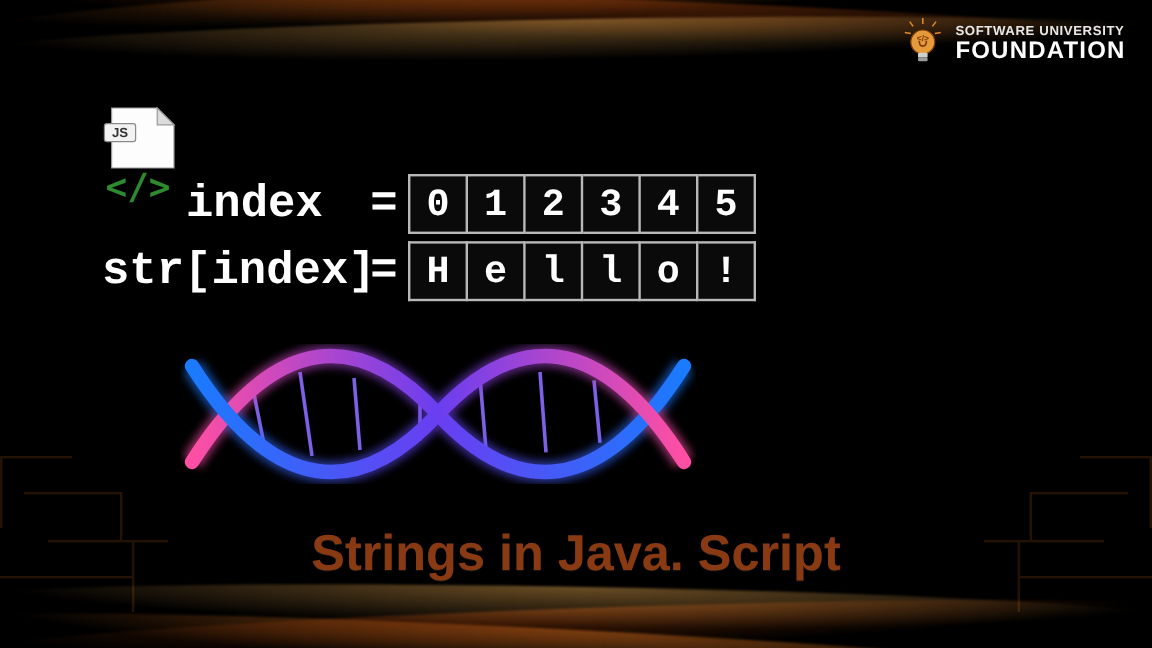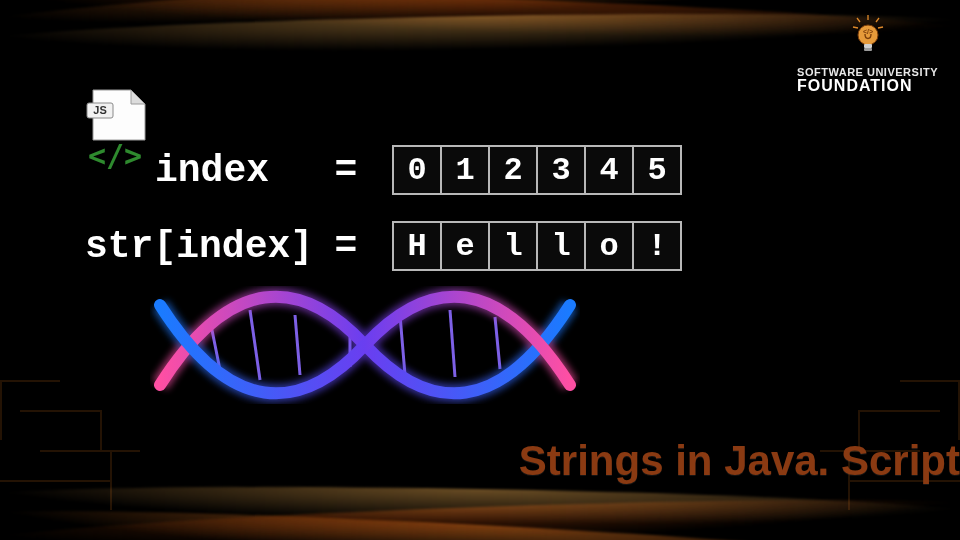--- a/index.html
+++ b/index.html
@@ -52,47 +52,45 @@
   .circuit.br { right: -20px; bottom: -20px; transform: scaleX(-1); }
 
   
   .logo {
     position: absolute;
     top: 15px; right: 22px;
     display: flex;
     align-items: center;
     gap: 10px;
     color: #fff;
-    flex-direction: column;
   }
   .bulb { width: 34px; height: 42px; position: relative; }
   .bulb svg { width: 100%; height: 100%; }
   .logo-text { line-height: 1; }
   .logo-text .l1 { font-size: 11px; letter-spacing: .5px; color: #e8e8e8; font-weight: 600; }
-  .logo-text .l2 { font-size: 16px; letter-spacing: 1px; color: #fff; font-weight: 800; }
+  .logo-text .l2 { font-size: 20px; letter-spacing: 1px; color: #fff; font-weight: 800; }
 
   
   .file-icon {
     position: absolute;
     left: 85px; top: 88px;
     width: 66px; height: 96px;
   }
   .file-icon svg { width: 100%; height: 100%; }
 
   
   .codeblock {
     position: absolute;
     left: 85px; top: 145px;
     display: grid;
     grid-template-columns: 215px 40px auto;
     row-gap: 6px;
     align-items: center;
     font-family: Consolas, 'Courier New', monospace;
     font-weight: 700;
-    gap: 26px;
   }
   .label {
     color: #fff;
     font-size: 38px;
     text-align: right;
     padding-right: 6px;
   }
   .label.first { padding-left: 70px; text-align: left; }
   .eq {
     color: #fff;
@@ -119,21 +117,21 @@
     left: 150px; top: 265px;
     width: 430px; height: 160px;
   }
   .helix svg { width: 100%; height: 100%; }
 
   
   .title {
     position: absolute;
     left: 0; right: 0;
     bottom: 55px;
-    text-align: right;
+    text-align: center;
     font-size: 42px;
     font-weight: 800;
     color: #8a3a12;
     text-shadow: 0 1px 0 rgba(255,255,255,.08);
   }
 </style>
 </head>
 <body>
 
 <div class="wave-top">

